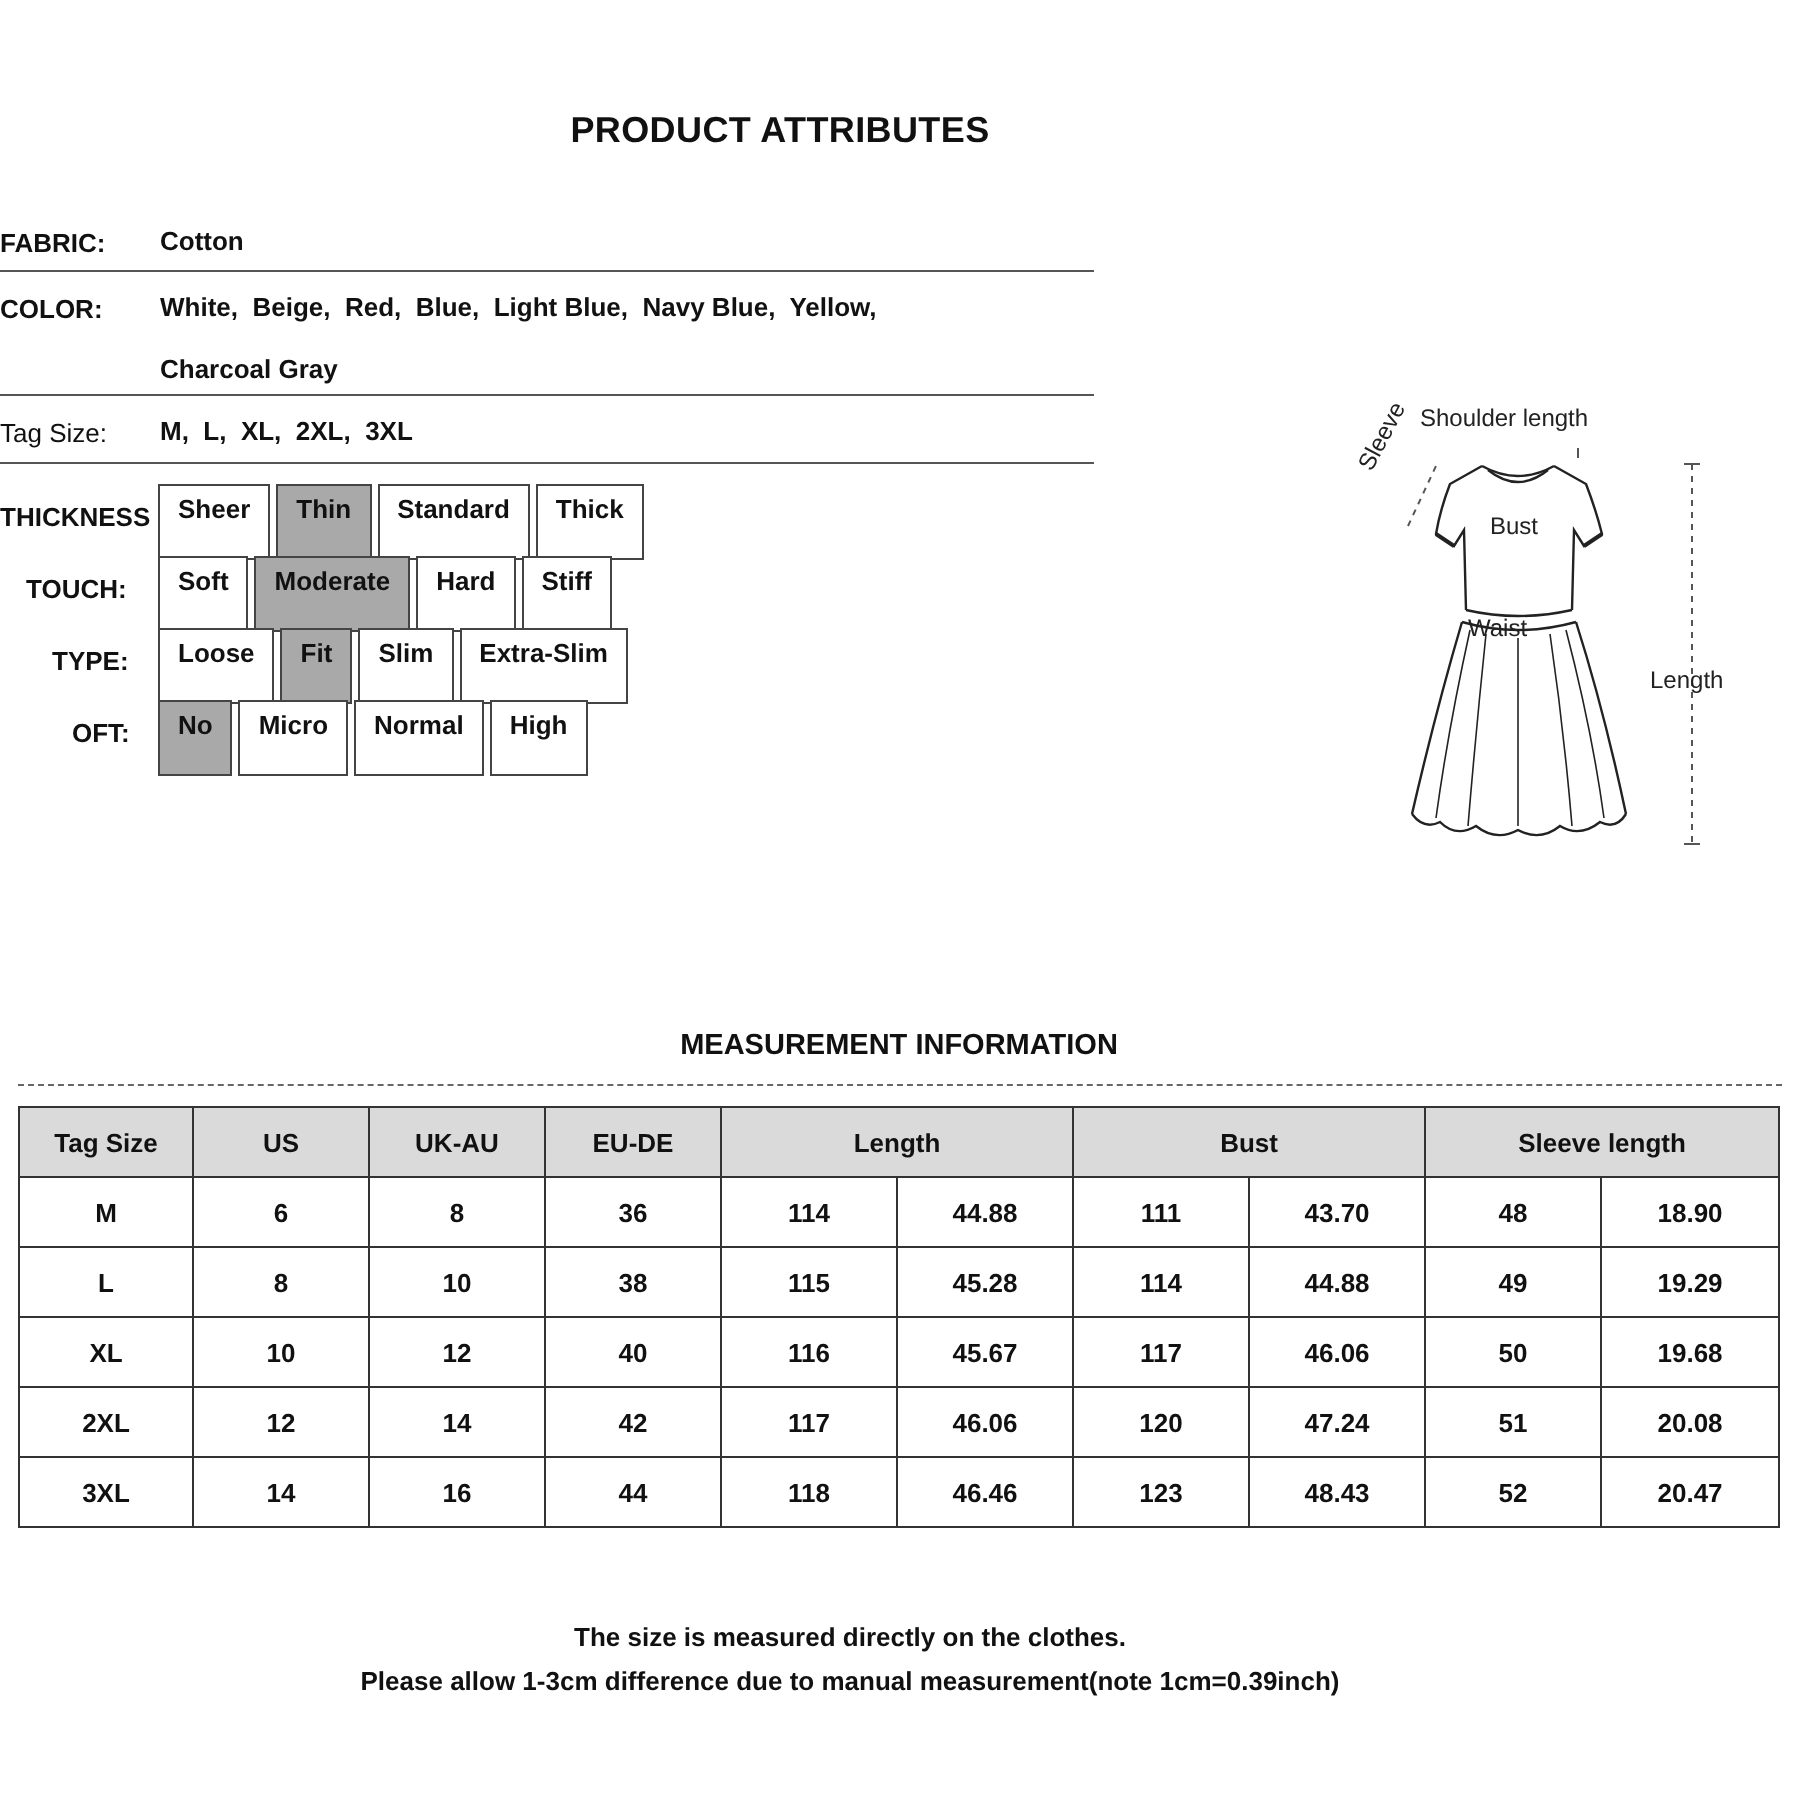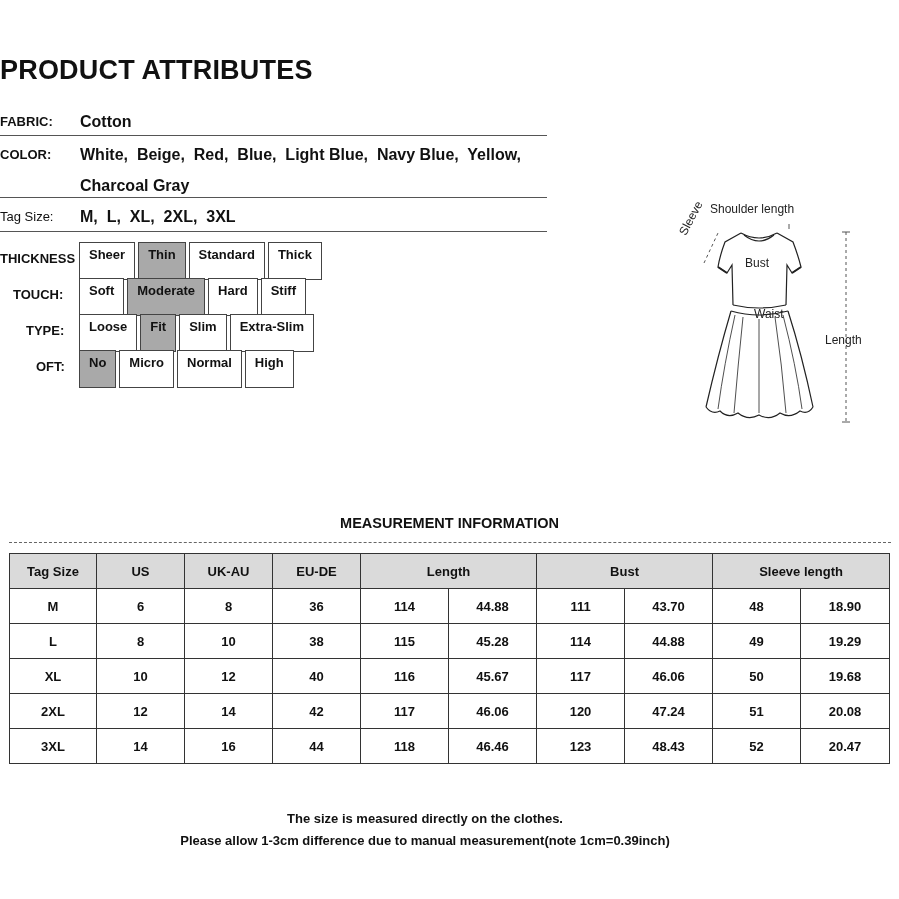--- a/index.html
+++ b/index.html
@@ -1,20 +1,20 @@
 <!DOCTYPE html>
 <html><head>
 <meta charset="utf-8">
 <style>
   html, body { margin:0; padding:0; background:#ffffff; }
   body { width:899px; height:899px; position:relative; overflow:hidden; font-family:"Liberation Sans", sans-serif; color:#111; }
   .abs { position:absolute; }
-  .title { left:0; width:780px; top:55px; text-align:left; font-size:27px; font-weight:bold; letter-spacing:0.2px; }
+  .title { left:0; width:780px; top:55px; text-align:center; font-size:18px; font-weight:bold; letter-spacing:0.2px; }
   .attr-label { font-size:13px; font-weight:bold; }
-  .attr-value { font-size:16px; font-weight:bold; left:80px; }
+  .attr-value { font-size:13px; font-weight:bold; left:80px; }
   .rule { height:0; border-top:1px solid #555; left:0; width:547px; }
   .chip-row { display:flex; gap:3px; left:79px; }
   .chip { border:1px solid #444; background:#fff; font-size:13px; font-weight:bold; height:38px; line-height:23px; padding:0 9px; box-sizing:border-box; white-space:nowrap; }
   .chip.sel { background:#a9a9a9; }
   .diag-text { font-size:12px; color:#222; font-family:"Liberation Sans", sans-serif; }
   .mi-title { left:0; width:899px; top:515px; text-align:center; font-size:14.5px; font-weight:bold; }
   .dash { left:9px; width:882px; top:542px; border-top:1px dashed #666; height:0; }
   table.meas { position:absolute; left:9px; top:553px; width:722px; border-collapse:collapse; table-layout:fixed; }
   table.meas td { border:1px solid #333; text-align:center; font-size:13px; font-weight:bold; height:34px; padding:0; }
   table.meas tr.h td { background:#dadada; }
@@ -98,21 +98,21 @@
       <line x1="186" y1="37" x2="186" y2="227"></line>
       <line x1="182" y1="37" x2="190" y2="37" stroke-dasharray="none"></line>
       <line x1="182" y1="227" x2="190" y2="227" stroke-dasharray="none"></line>
       <line x1="44" y1="68" x2="58" y2="38"></line>
       <line x1="129" y1="29" x2="129" y2="34" stroke-dasharray="none"></line>
     </g>
   </svg>
   <div class="abs diag-text" style="left:50px;top:7px;text-align:right;">Shoulder length</div>
   <div class="abs diag-text" style="left:16px;top:36px;transform:rotate(-62deg);transform-origin:left top;">Sleeve</div>
   <div class="abs diag-text" style="left:85px;top:61px;">Bust</div>
-  <div class="abs diag-text" style="left:94px;top:112px;">Waist</div>
+  <div class="abs diag-text" style="left:74px;top:112px;">Waist</div>
   <div class="abs diag-text" style="left:165px;top:138px;">Length</div>
 </div>
 
 <div class="abs mi-title">MEASUREMENT INFORMATION</div>
 <div class="abs dash"></div>
 
 <table class="meas">
   <colgroup>
     <col style="width:87px">
       <col style="width:88px">

